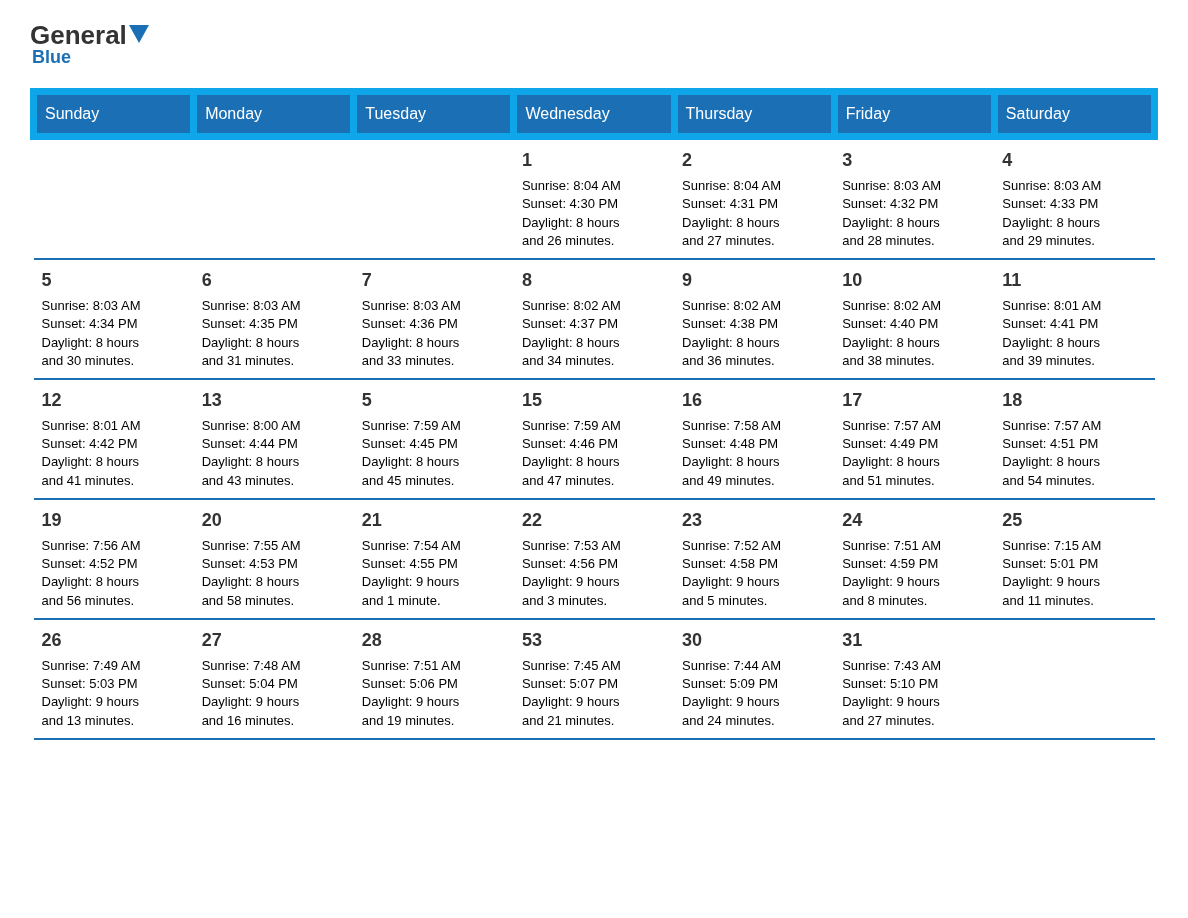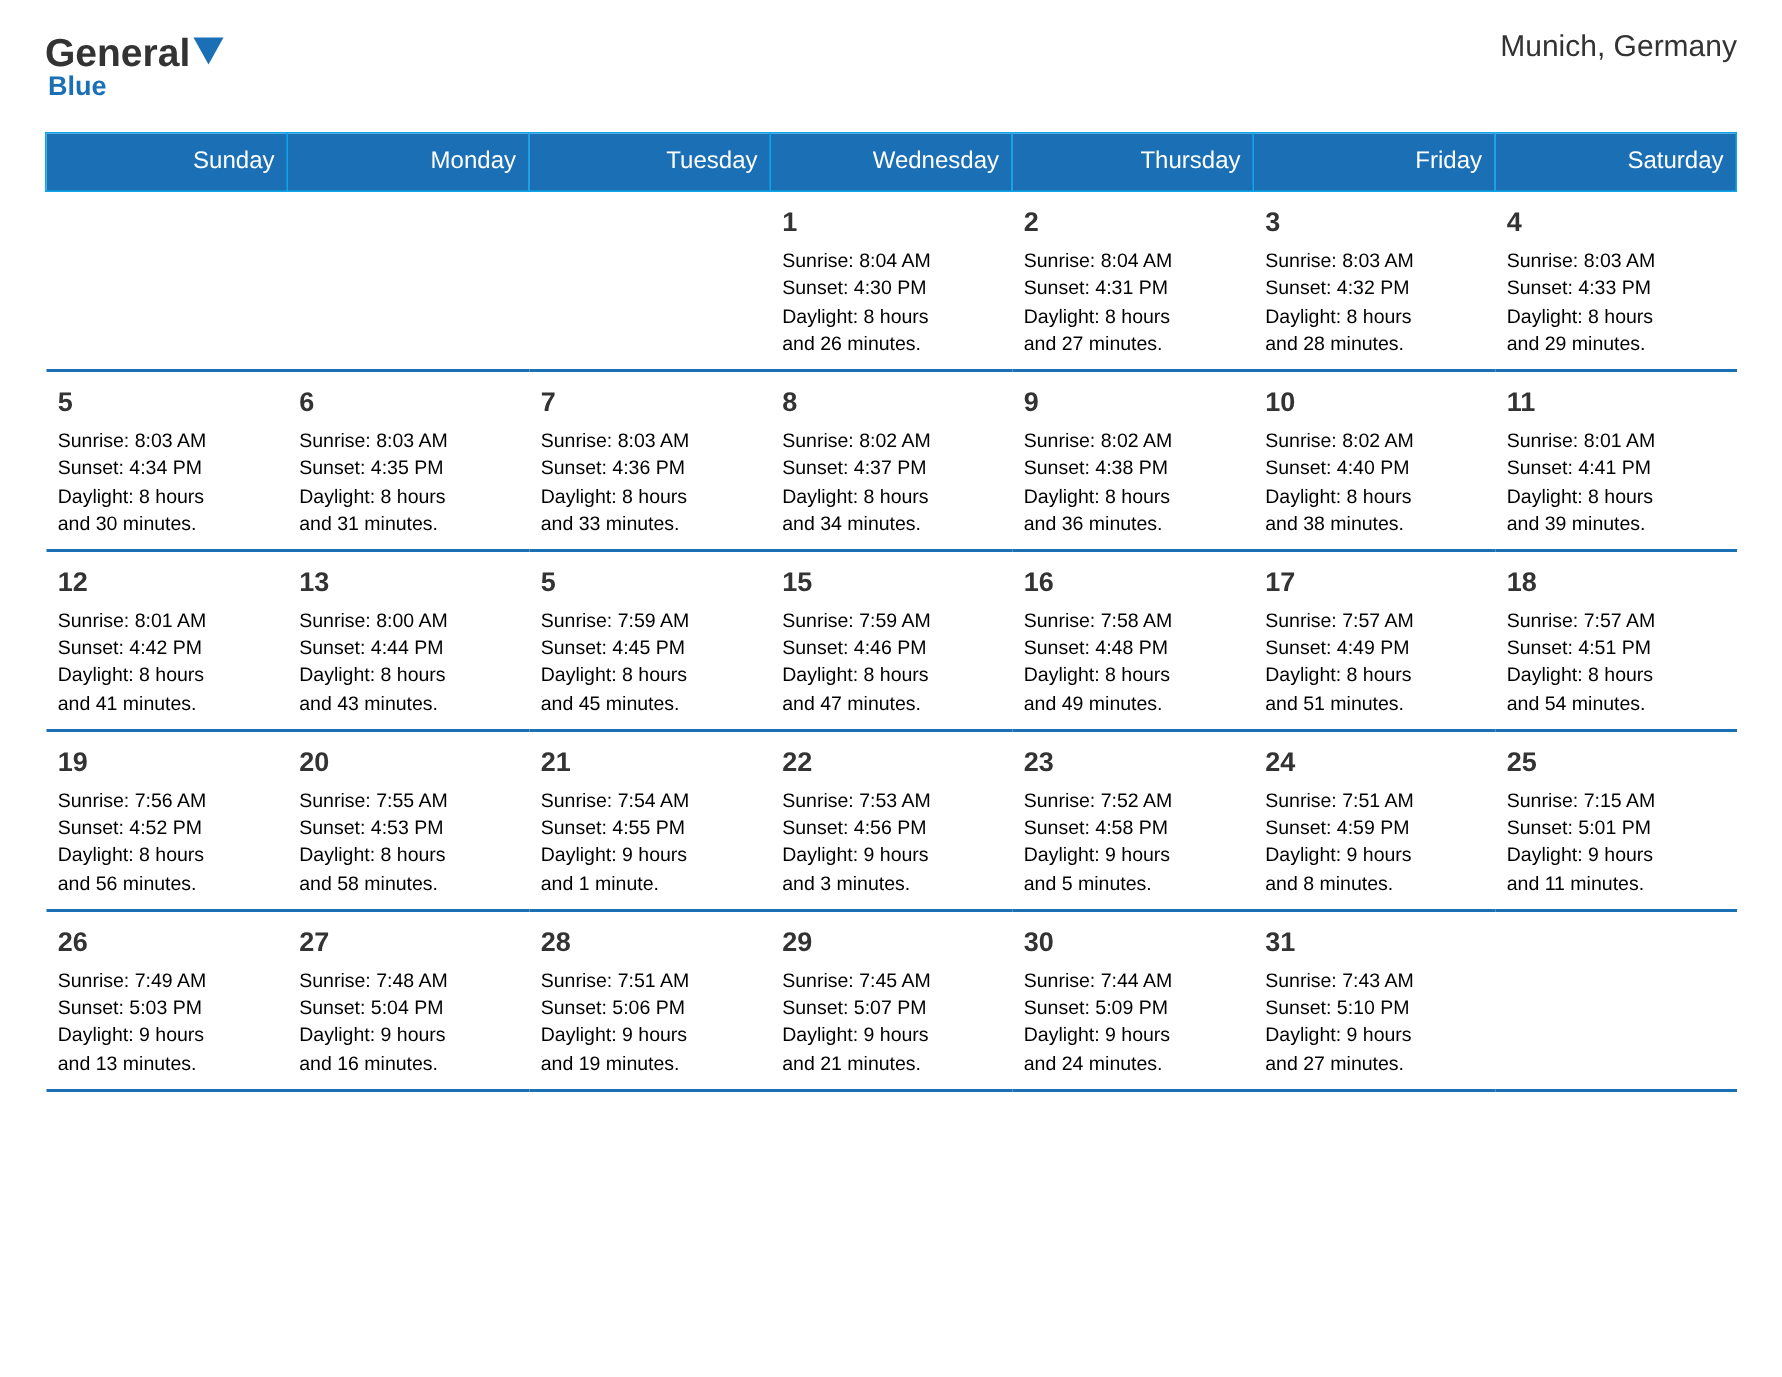--- a/index.html
+++ b/index.html
@@ -67,22 +67,22 @@
       table-layout: fixed;
     }
     thead tr {
       background-color: #1a6fb5;
       color: white;
     }
     thead th {
       padding: 10px 8px;
       font-size: 16px;
       font-weight: normal;
-      text-align: right;
-      border: 1px solid #0ea5e9;
+      text-align: left;
+      border: 7px solid #0ea5e9;
     }
     tbody tr {
       border-bottom: 2px solid #1a6fb5;
     }
     tbody td {
       vertical-align: top;
       padding: 8px;
       border: none;
       font-size: 13px;
       line-height: 1.4;
@@ -105,21 +105,20 @@
 
 <div class="header">
   <div class="logo">
     <div class="logo-text">
       <span class="logo-general">General</span>
         <span class="logo-triangle"></span>
     </div>
     <div class="logo-underline">Blue</div>
   </div>
   <div class="title-area">
-    <div class="subtitle">Munich, Germany</div>
   </div>
 </div>
 
 <table>
   <thead>
     <tr>
     <th>Sunday</th>
         <th>Monday</th>
         <th>Tuesday</th>
         <th>Wednesday</th>
@@ -331,21 +330,21 @@
 and 16 minutes.</div>
         </td>
         <td>
           <div class="day-number">28</div>
           <div class="day-info" style="white-space: pre-line;">Sunrise: 7:51 AM
 Sunset: 5:06 PM
 Daylight: 9 hours
 and 19 minutes.</div>
         </td>
         <td>
-          <div class="day-number">29</div>
+          <div class="day-number">53</div>
           <div class="day-info" style="white-space: pre-line;">Sunrise: 7:45 AM
 Sunset: 5:07 PM
 Daylight: 9 hours
 and 21 minutes.</div>
         </td>
         <td>
           <div class="day-number">30</div>
           <div class="day-info" style="white-space: pre-line;">Sunrise: 7:44 AM
 Sunset: 5:09 PM
 Daylight: 9 hours

